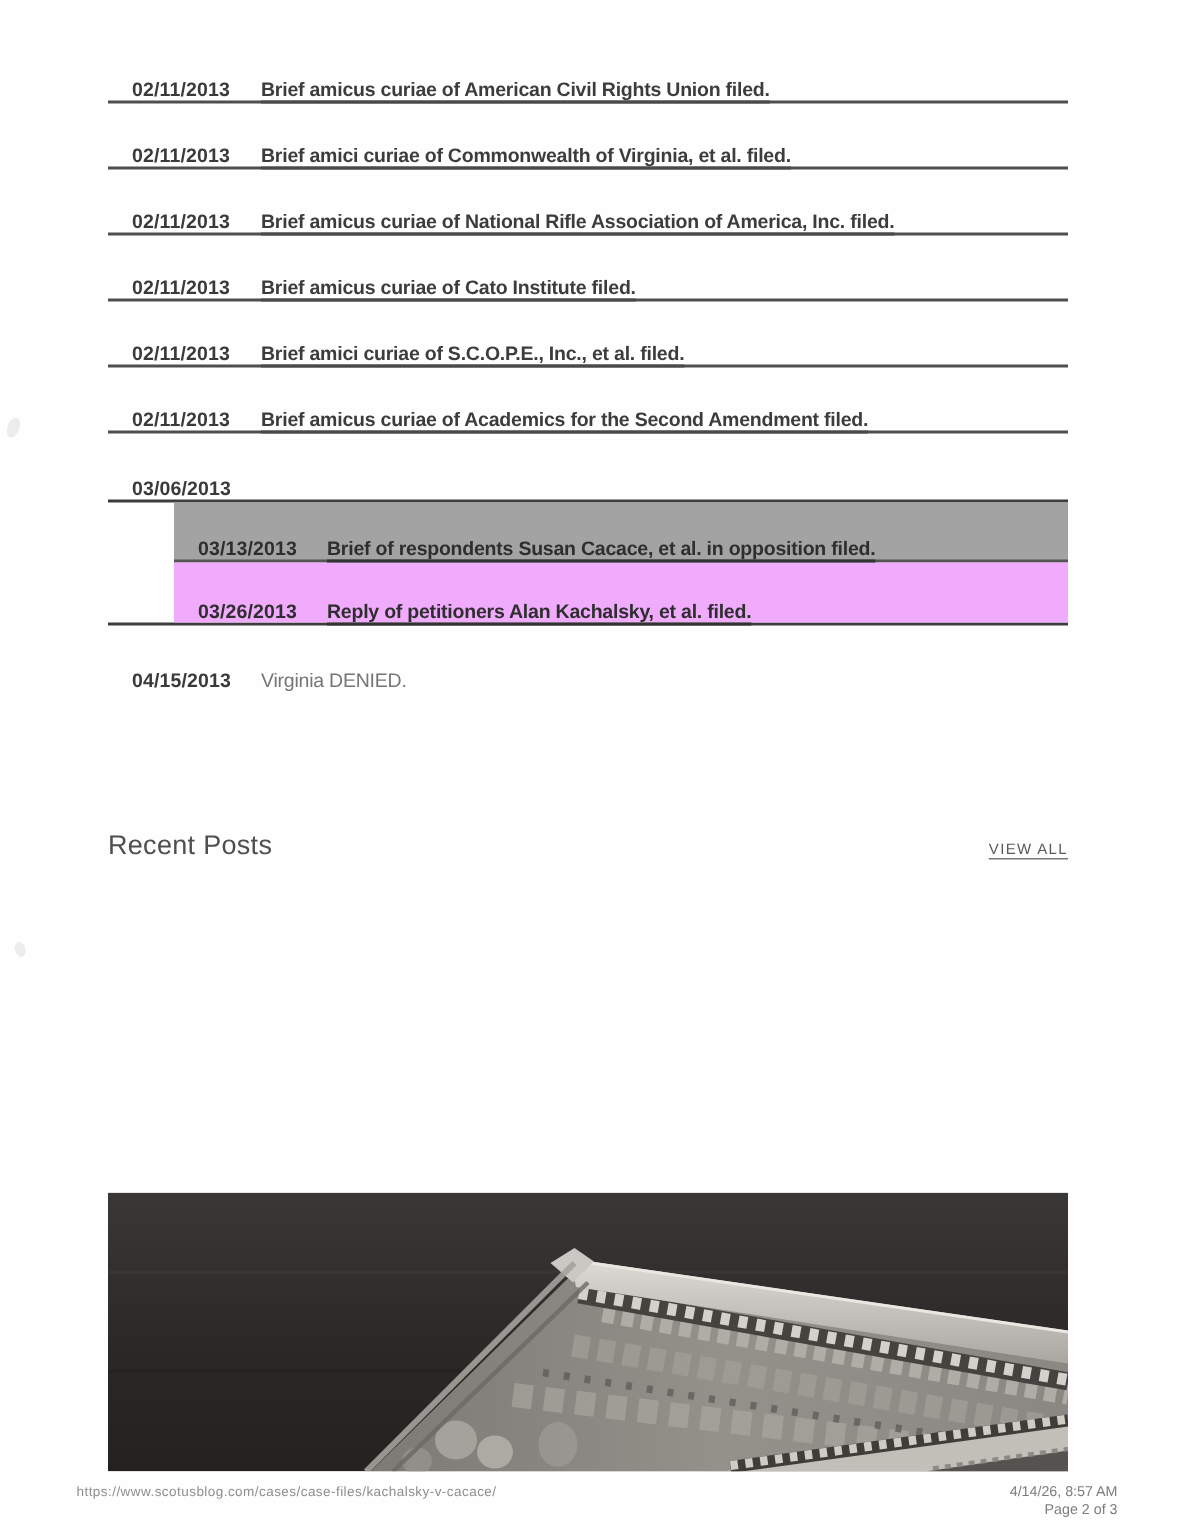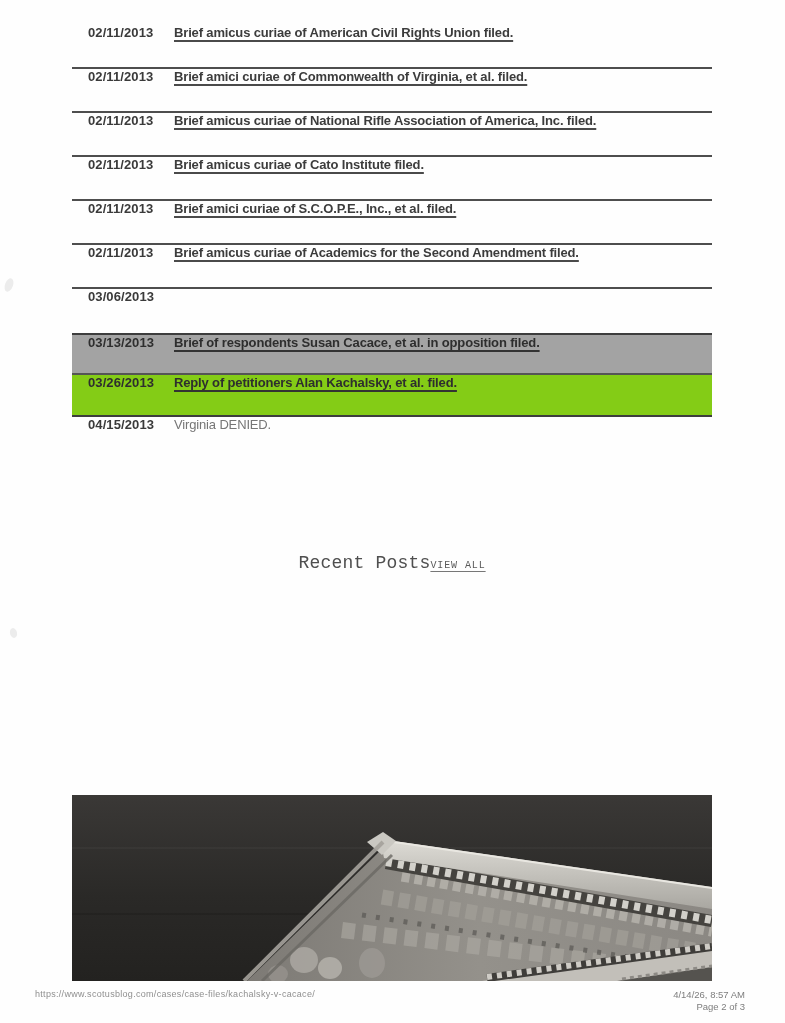--- a/index.html
+++ b/index.html
@@ -19,21 +19,21 @@
   }
 
   
   .docket{
     position:absolute;
     left:72px; top:25px; width:640px;
   }
   .row{
     height:44px;
     display:flex;
-    align-items:flex-start;
+    align-items:flex-end;
     border-bottom:2px solid var(--sep);
   }
   .row .date{
     width:102px;
     padding-left:16px;
     flex:0 0 auto;
     font-size:13px;
     font-weight:700;
     color:var(--date);
     letter-spacing:0.1px;
@@ -54,41 +54,40 @@
   }
   .entry.plain{
     color:var(--plain);
     font-weight:400;
   }
   .row.no-sep{border-bottom:none;}
   .hl-block{
     border-top:2px solid var(--hl-border);
     border-bottom:2px solid var(--hl-border);
   }
-  .hl-block .row{height:40px;}
+  .hl-block .row{height:40px;margin-left:44px;}
   .row.hl-dark{
     background:#a3a3a3;
     border-bottom:2px solid #555;
   }
   .row.hl-light{
-    background:#84cc16;
+    background:#f0abfc;
     border-bottom:none;
   }
   .hl-block .entry.link{color:#2e2e2e;text-decoration-color:#333;}
   .hl-block .date{color:#2e2e2e;}
   .row.last{border-bottom:none;}
 
   
   .recent-posts{
     position:absolute;
     left:72px; top:553px; width:640px;
     display:flex;
     align-items:flex-end;
-    justify-content:center;
-    font-family:Liberation Mono, monospace;
+    justify-content:space-between;
   }
   .recent-posts h2{
     font-size:18px;
     font-weight:400;
     color:#4f4f4f;
     letter-spacing:0.2px;
   }
   .view-all{
     font-size:10px;
     letter-spacing:0.9px;
@@ -105,21 +104,21 @@
     position:absolute;
     left:72px; top:795px;
     width:640px; height:186px;
     overflow:hidden;
   }
   .photo svg{display:block;width:100%;height:100%;}
 
   
   .print-footer-url{
     position:absolute;
-    left:35px; top:989px;
+    left:51px; top:989px;
     font-size:9px;
     color:#8f8f8f;
     letter-spacing:0.3px;
   }
   .print-footer-right{
     position:absolute;
     right:40px; top:989px;
     text-align:right;
     font-size:9.5px;
     color:#7d7d7d;

